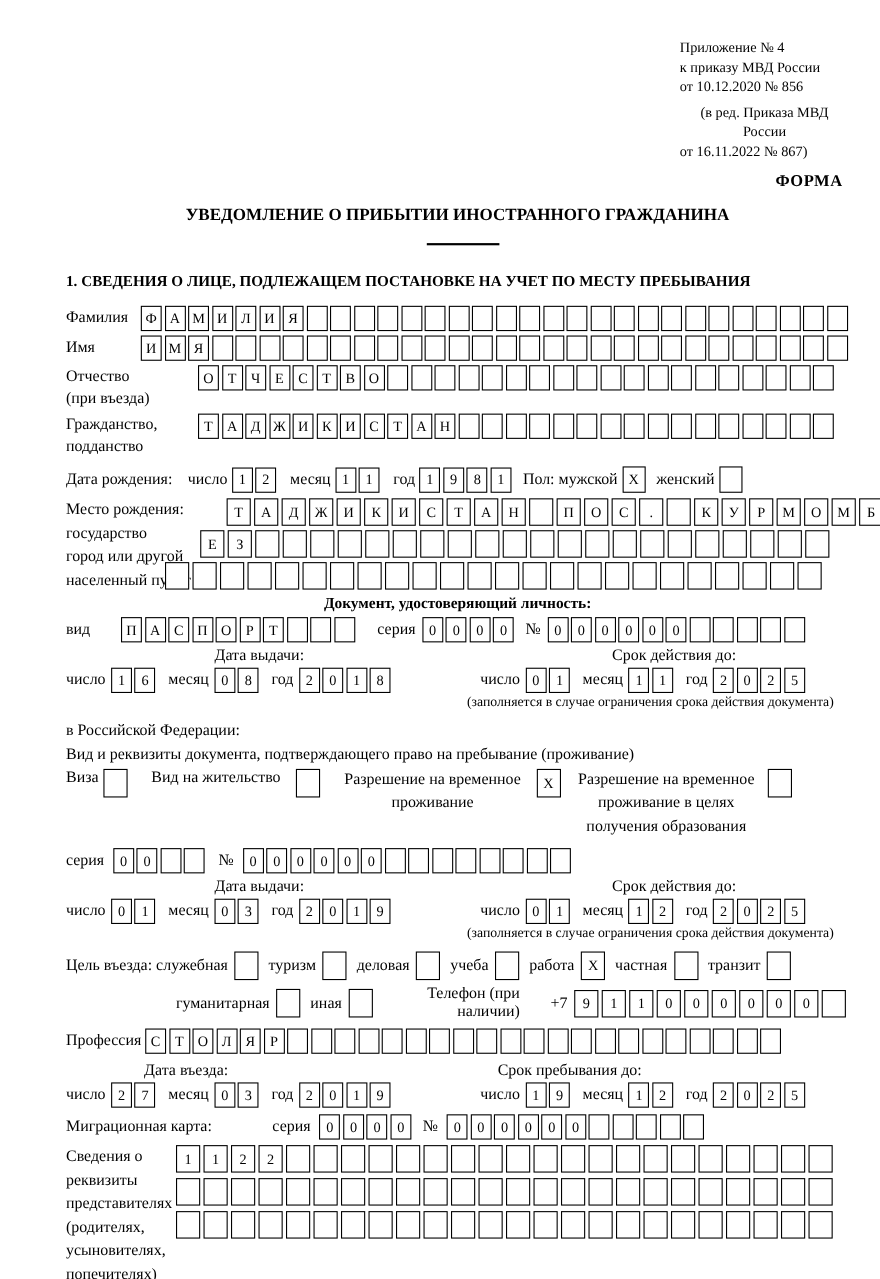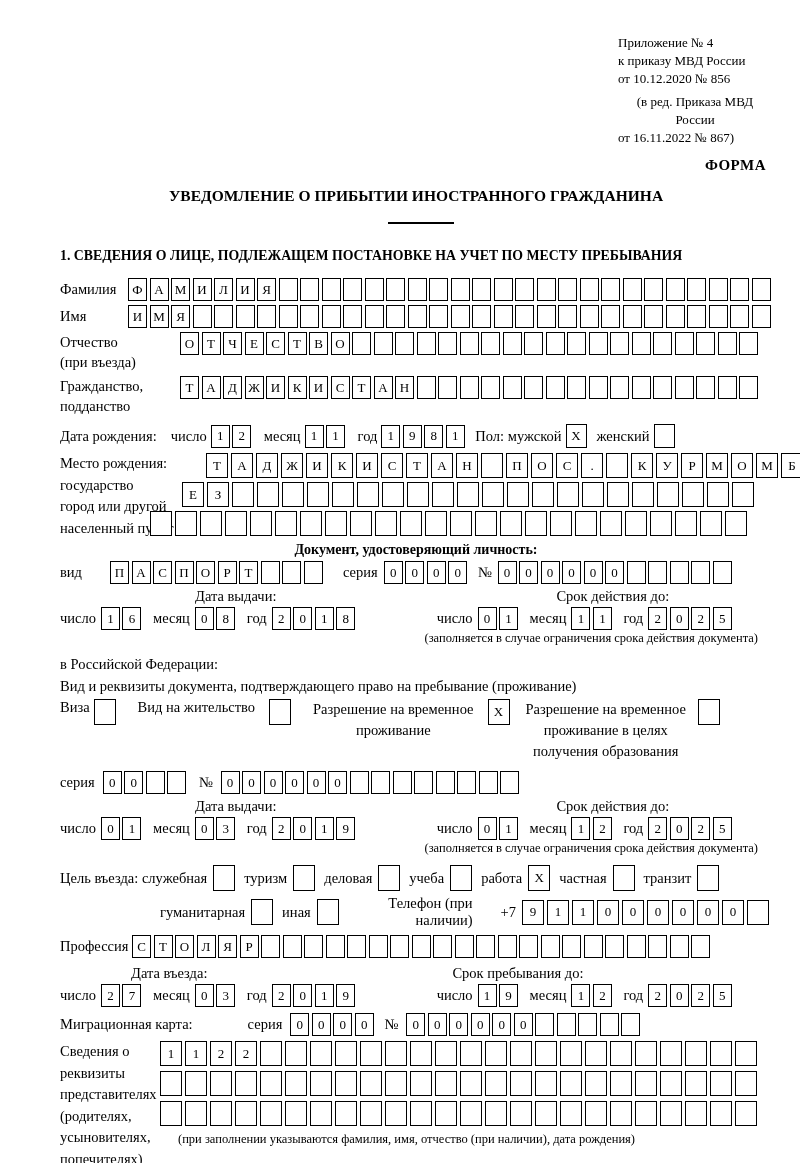--- a/index.html
+++ b/index.html
@@ -750,17 +750,16 @@
           <span class="cell"></span>
           <span class="cell"></span>
           <span class="cell"></span>
           <span class="cell"></span>
           <span class="cell"></span>
           <span class="cell"></span>
           <span class="cell"></span>
           <span class="cell"></span>
           <span class="cell"></span>
         </div>
-      <div class="repnote">(при заполнении указываются фамилия, имя, отчество (при наличии), дата рождения)</div>
     </div>
   </div>
 
 </div>
 
 </body></html>

